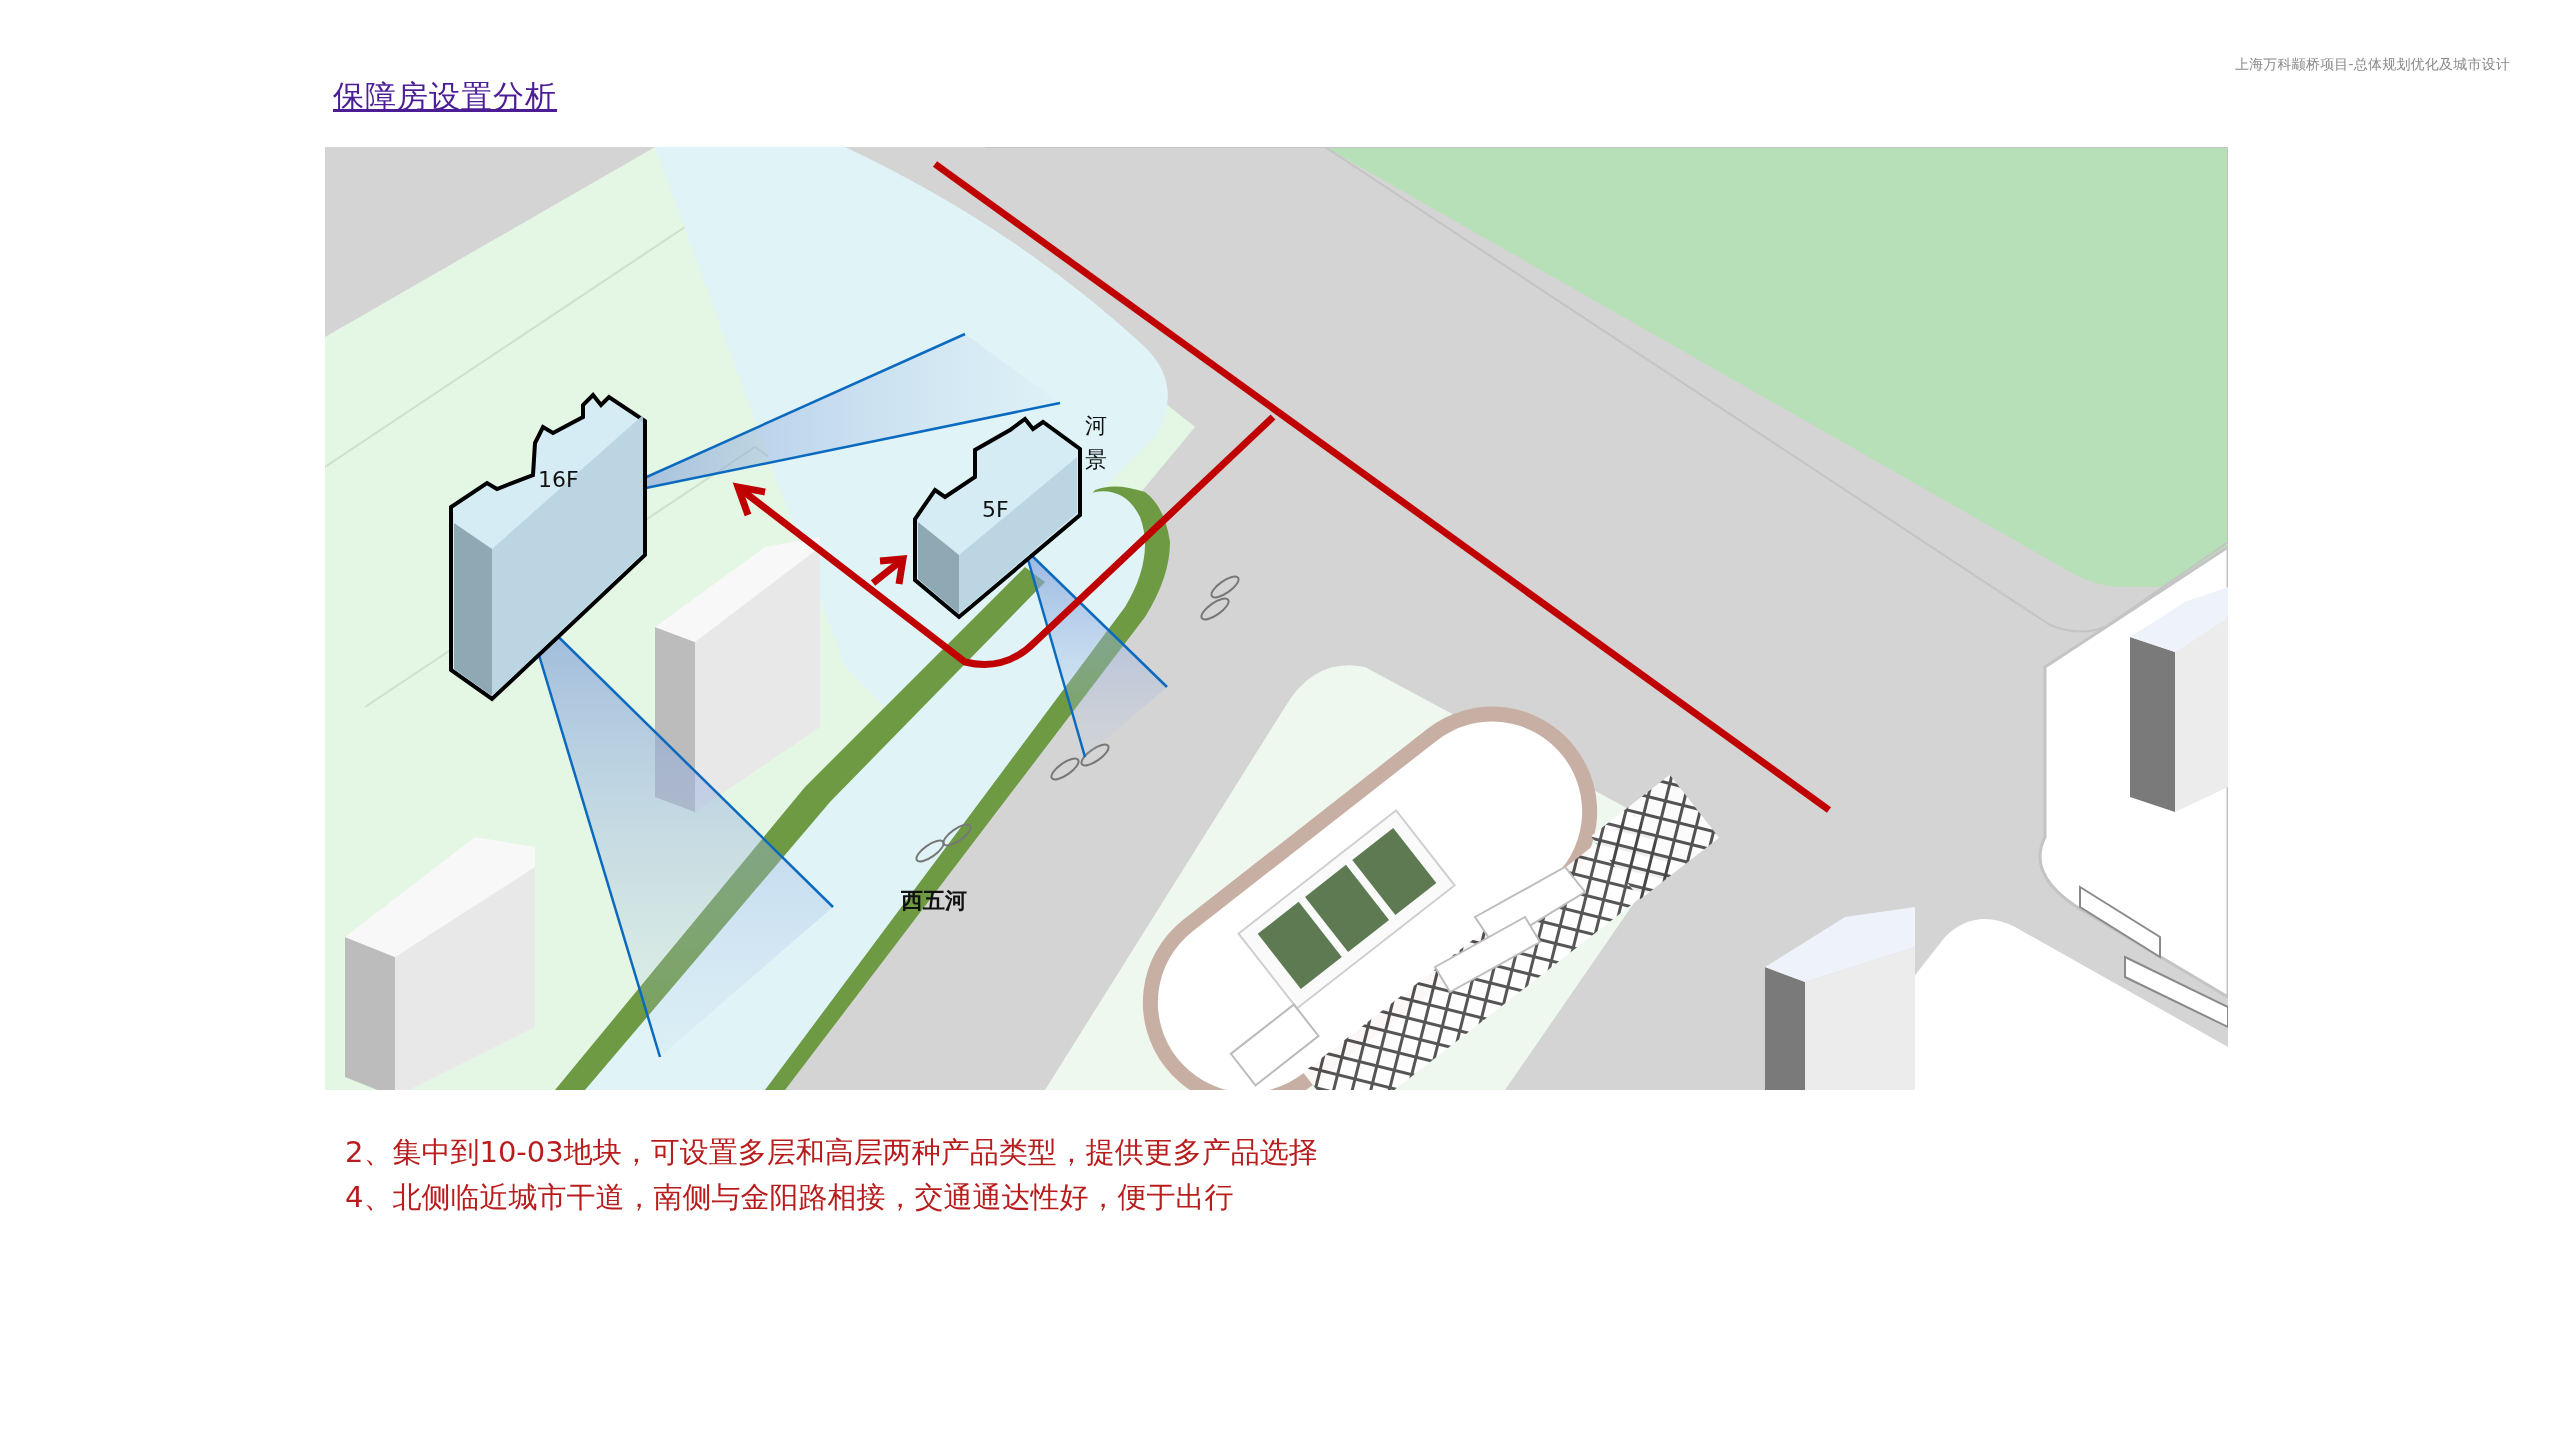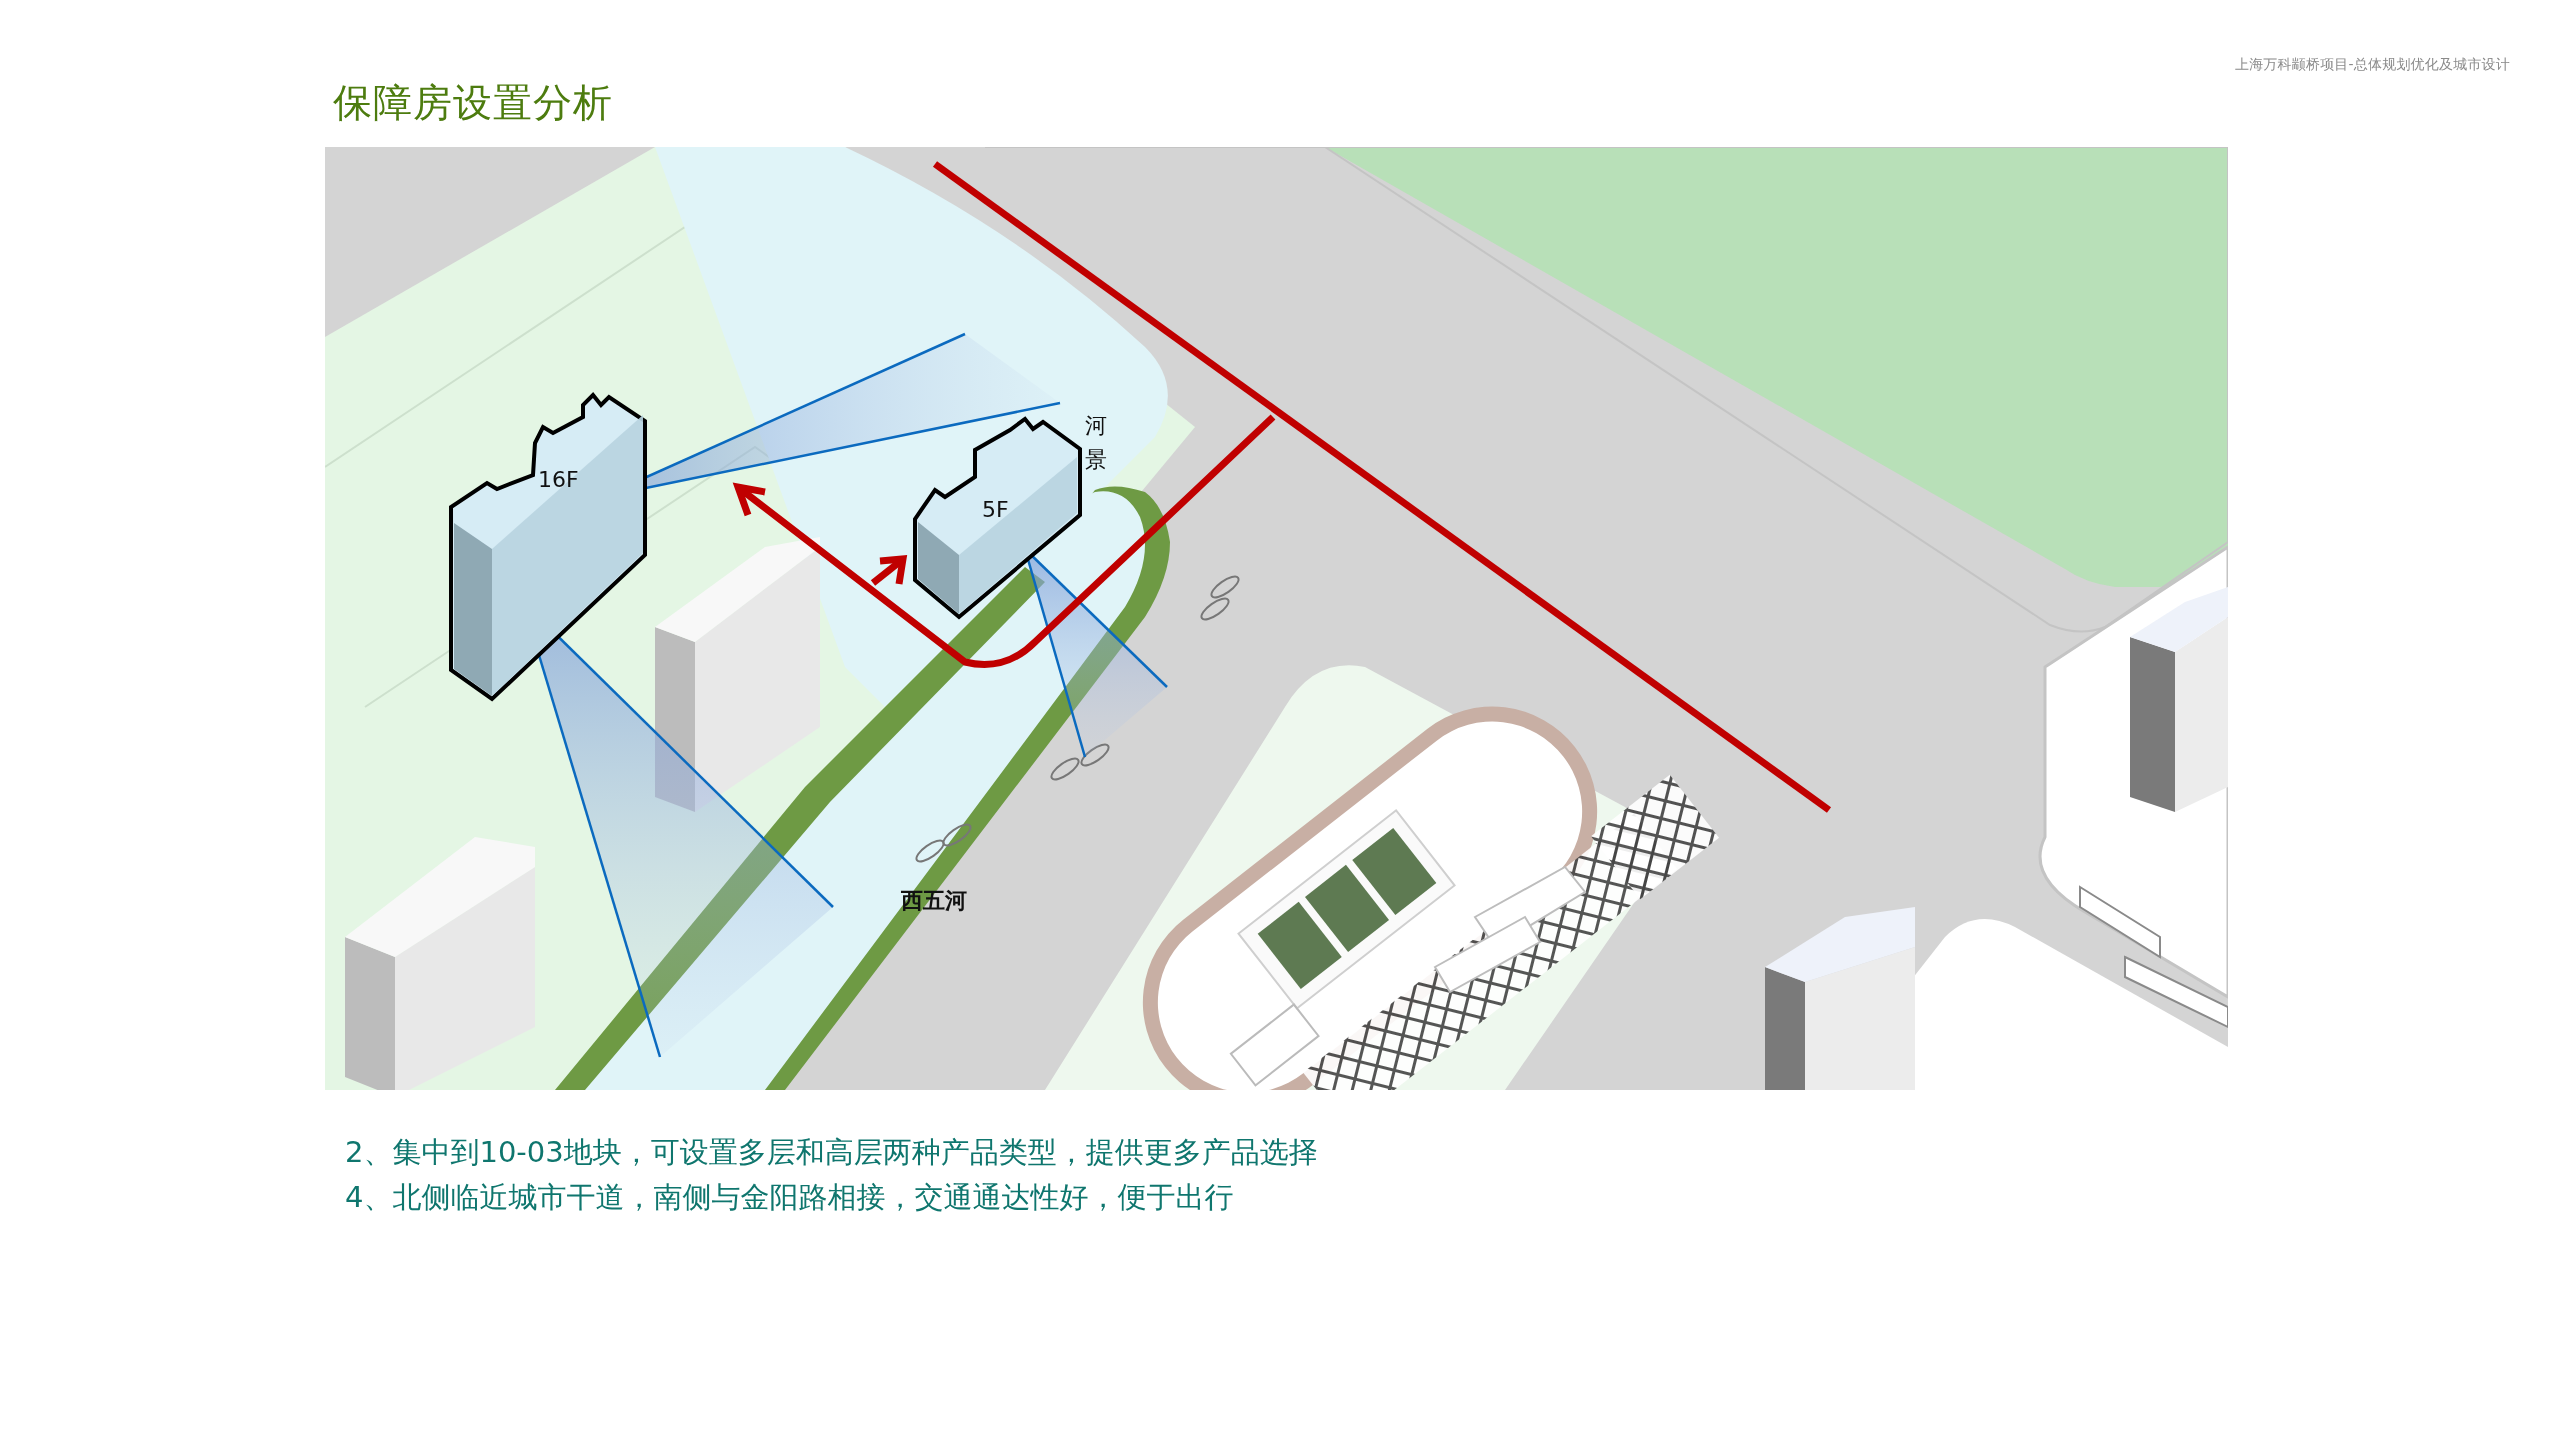--- a/index.html
+++ b/index.html
@@ -4,33 +4,33 @@
 <style>
   html, body { margin:0; padding:0; }
   body {
     width:2560px; height:1440px; background:#ffffff; position:relative; overflow:hidden;
     font-family:"DejaVu Sans","Liberation Sans",sans-serif; color:#555555;
   }
   .header-right {
     position:absolute; right:50px; top:56px; font-size:14px; color:#8a8a8a; letter-spacing:0.2px;
   }
   .page-title {
-    position:absolute; left:333px; top:76px; font-size:39px; color:#4d7c0f; letter-spacing:1px;
+    position:absolute; left:333px; top:76px; font-size:31px; color:#4c1d95; letter-spacing:1px;text-decoration:underline;
   }
   .map {
     position:absolute; left:325px; top:147px; width:1903px; height:943px; overflow:hidden;
     background:#d4d4d4;
   }
   .map svg { position:absolute; left:0; top:0; }
   .map-label {
     position:absolute; font-size:22px; color:#111111; line-height:1;text-align:center;
   }
   .map-label.vertical { width:24px; text-align:center; line-height:34px; font-size:22px; }
   .bullets {
-    position:absolute; left:345px; top:1130px; font-size:29px; color:#0f766e; line-height:44.5px;
+    position:absolute; left:345px; top:1130px; font-size:29px; color:#b91c1c; line-height:44.5px;
   }
   .bullets div { white-space:nowrap; }
 </style>
 </head>
 <body>
 
 <div class="header-right">上海万科颛桥项目-总体规划优化及城市设计</div>
 
 <div class="page-title">保障房设置分析</div>
 

